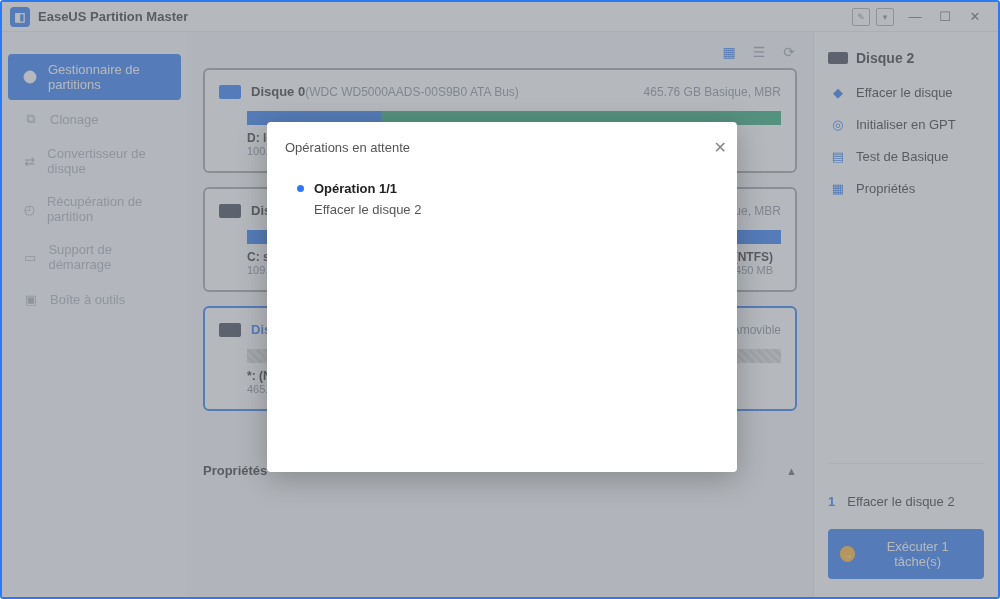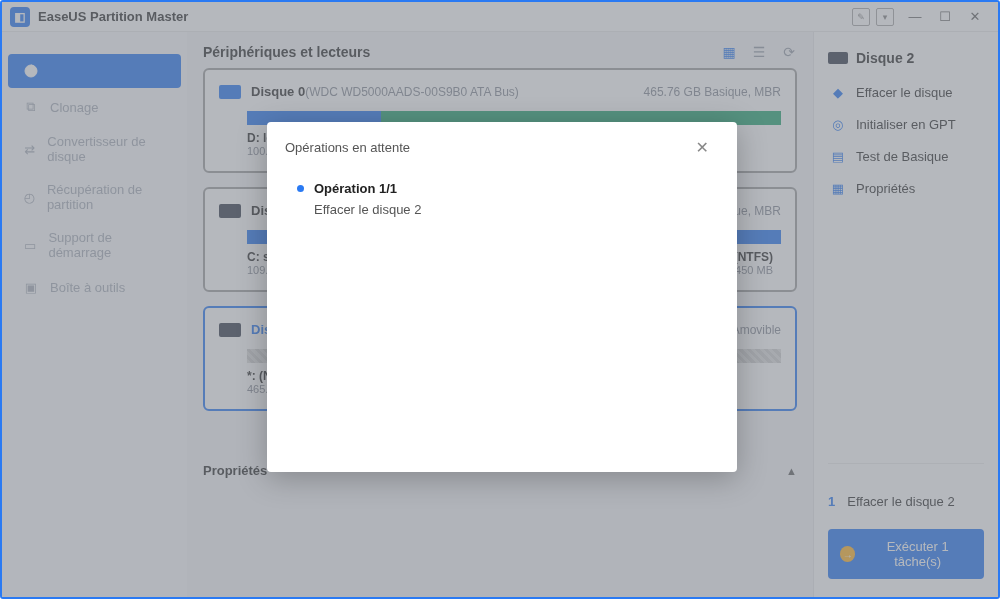--- a/index.html
+++ b/index.html
@@ -53,21 +53,21 @@
   .ract .ricon { width:16px; height:16px; margin-right:10px; display:inline-flex; align-items:center; justify-content:center; color:#2a7af3; }
   .queue-h { margin-top:auto; border-top:1px solid #eee; padding-top:14px; }
   .queue-title { font-size:14px; font-weight:700; color:#333; display:flex; align-items:center; }
   .queue-title .qicons { margin-left:auto; color:#999; display:flex; gap:8px; font-size:13px;}
   .queue-item { display:flex; align-items:center; font-size:13px; color:#333; padding-top:16px; }
   .queue-item .num { color:#2a7af3; font-weight:600; margin-right:12px; }
   .exec-btn { margin-top:20px; background:#2a7af3; color:#fff; border:none; border-radius:4px; padding:10px 12px; font-size:13px; display:flex; align-items:center; justify-content:center; cursor:pointer; }
   .exec-btn .arr { width:16px;height:16px;border-radius:50%;background:#ffb52e;margin-right:8px;display:inline-flex;align-items:center;justify-content:center;color:#fff;font-size:10px;}
   .overlay { position:absolute; inset:0; background:rgba(120,125,135,0.55); }
   .modal { position:absolute; left:265px; top:120px; width:470px; height:350px; background:#fff; border-radius:4px; box-shadow:0 6px 30px rgba(0,0,0,0.25); display:flex; flex-direction:column; }
-  .modal-head { display:flex; align-items:center; padding:14px 24px 10px 18px; font-size:13px; color:#555; }
+  .modal-head { display:flex; align-items:center; padding:14px 6px 10px 18px; font-size:13px; color:#555; }
   .modal-close { margin-left:auto; color:#888; font-size:16px; cursor:pointer; padding:2px 4px; }
   .modal-body { flex:1; padding: 4px 24px; font-size:13px; color:#333; }
   .op-line { display:flex; align-items:center; margin:8px 0 6px 6px; }
   .op-dot { width:7px;height:7px;border-radius:50%;background:#2a7af3;margin-right:10px; }
   .op-title { font-weight:600; color:#222; }
   .op-desc { margin-left:23px; color:#555; font-size:13px; }
   .modal-foot { display:flex; justify-content:flex-end; gap:16px; padding:10px 18px 16px; }
   .mbtn { min-width:82px; padding:7px 14px; border-radius:4px; font-size:13px; text-align:center; cursor:pointer; }
   .mbtn.primary { background:#2a7af3; color:#fff; border:none; }
   .mbtn.secondary { background:#eef3fd; color:#2a7af3; border:none; }
@@ -90,20 +90,21 @@
 
   <div class="body">
     <div class="sidebar">
       <div class="side-item active">
         <span class="sicon">
             <svg width="16" height="16">
               <circle cx="8" cy="8" r="6" fill="#fff" stroke="#fff"></circle>
               <path d="M8 8 L8 2 A6 6 0 0 1 13 10 Z" fill="#2a7af3"></path>
             </svg>
           </span>
+        <span>Gestionnaire de partitions</span>
       </div>
       <div class="side-item">
         <span class="sicon">⧉</span>
         <span>Clonage</span>
       </div>
       <div class="side-item">
         <span class="sicon">⇄</span>
         <span>Convertisseur de disque</span>
       </div>
       <div class="side-item">
@@ -115,21 +116,20 @@
         <span>Support de démarrage</span>
       </div>
       <div class="side-item">
         <span class="sicon">▣</span>
         <span>Boîte à outils</span>
       </div>
     </div>
 
     <div class="main">
       <div class="main-header">
-        <div class="mh-title">Périphériques et lecteurs</div>
         <div class="mh-icons">
           <span>▦</span>
           <span style="color:#9aa0ab">☰</span>
           <span style="color:#9aa0ab">⟳</span>
         </div>
       </div>
 
       <div class="disk-card">
         <div class="disk-head">
           <div class="disk-ico"></div>

